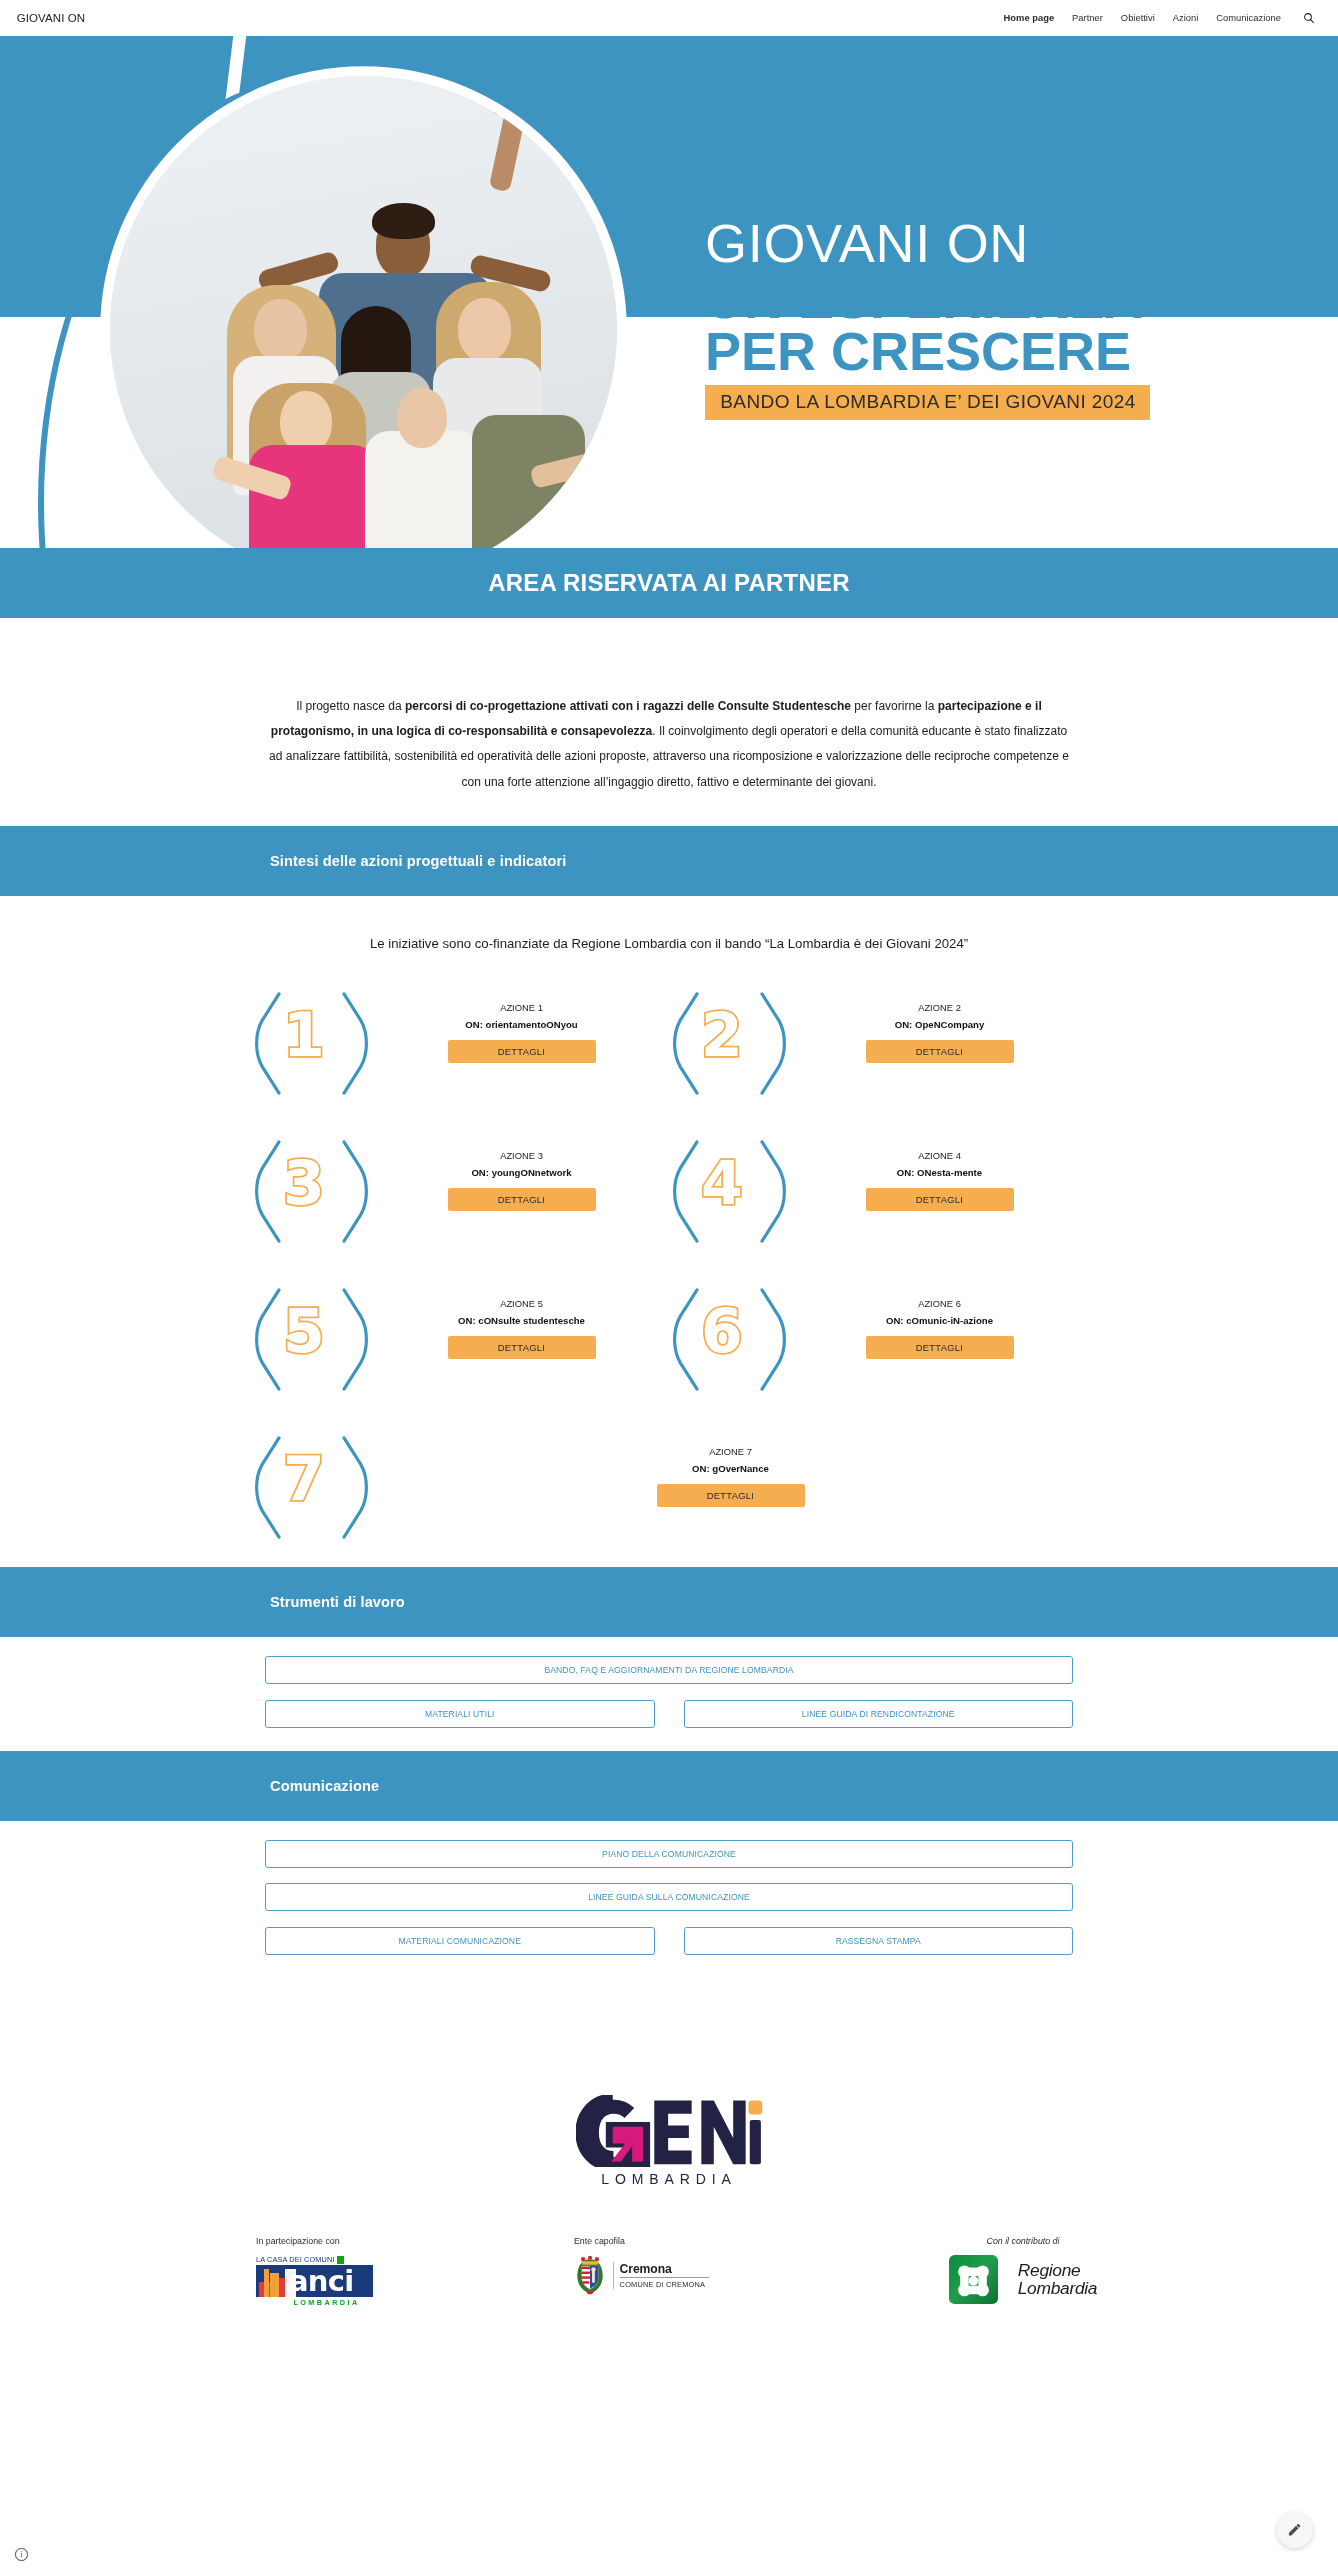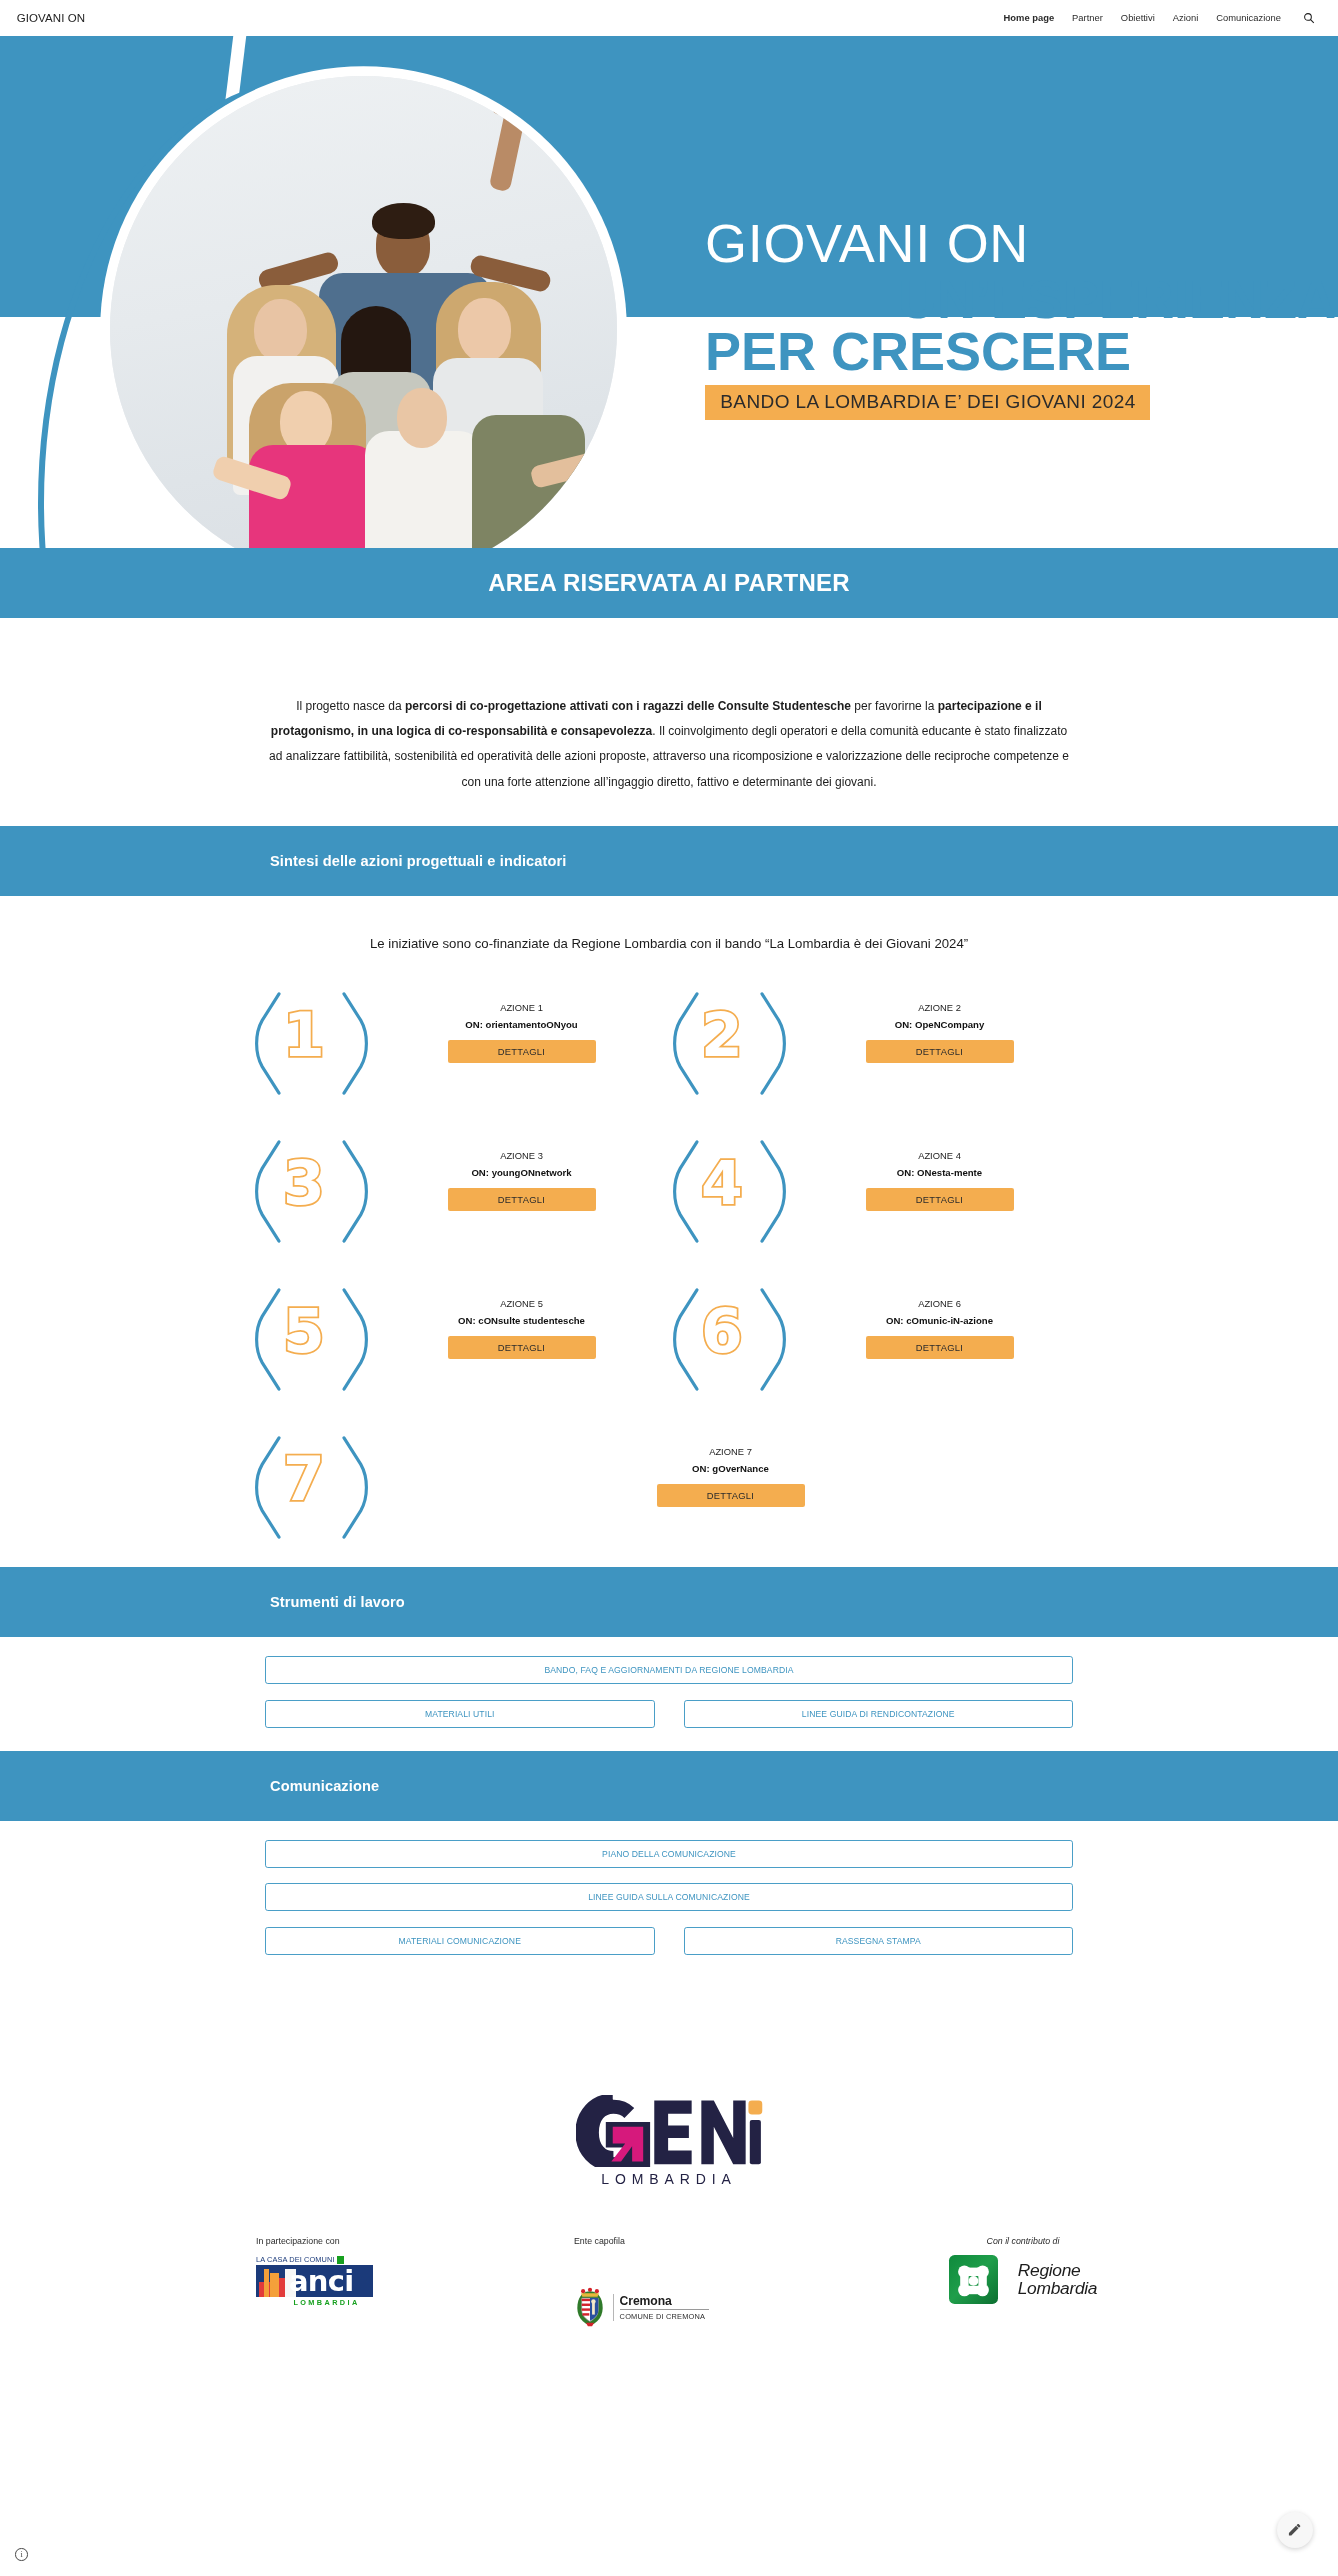--- a/index.html
+++ b/index.html
@@ -126,21 +126,21 @@
     white-space: nowrap;
   }
   .hero-l2, .hero-l3 {
     font-size: 54px;
     line-height: .97;
     color: #3e94c0;
     font-weight: 700;
     letter-spacing: 0px;
     white-space: nowrap;
   }
-  .hero-l2 { margin-top: 4.2px; text-align: right; }
+  .hero-l2 { margin-top: 4.2px; }
   .hero-ribbon {
     margin-top: 7px;
     background: #f4ad4f;
     display: inline-block;
     padding: 6.3px 14px 7px 15.3px;
     color: #2b2b2b;
     font-size: 19px;
     letter-spacing: 0.4px;
     white-space: nowrap;
   }
@@ -311,21 +311,21 @@
     width: 976px;
     margin: 0 auto;
     display: flex;
     align-items: flex-start;
     gap: 0;
     padding-bottom: 28px;
   }
   .pcol { flex: 1 1 0; display: flex; flex-direction: column; align-items: center; }
   .pcap { font-size: 8.8px; color: #2b2b2b; margin-bottom: 9.8px; }
   .pcol.left  { align-items: flex-start; padding-left: 75px; }
-  .pcol.mid   { align-items: flex-start; padding-left: 50px; gap: 32px; }
+  .pcol.mid   { align-items: flex-start; padding-left: 50px; }
   .pcol.right { align-items: center; padding-left: 47px; font-style: italic; }
 
   
   .anci { width: 117px; }
   .anci-top {
     display: flex; align-items: center; gap: 2.1px;
     font-size: 7.4px; color: #1b3a7a; letter-spacing: 0.1px;
     margin-bottom: 0.7px; font-weight: 500;
   }
   .anci-green { width: 7.7px; height: 7.7px; background: #17a01f; }

